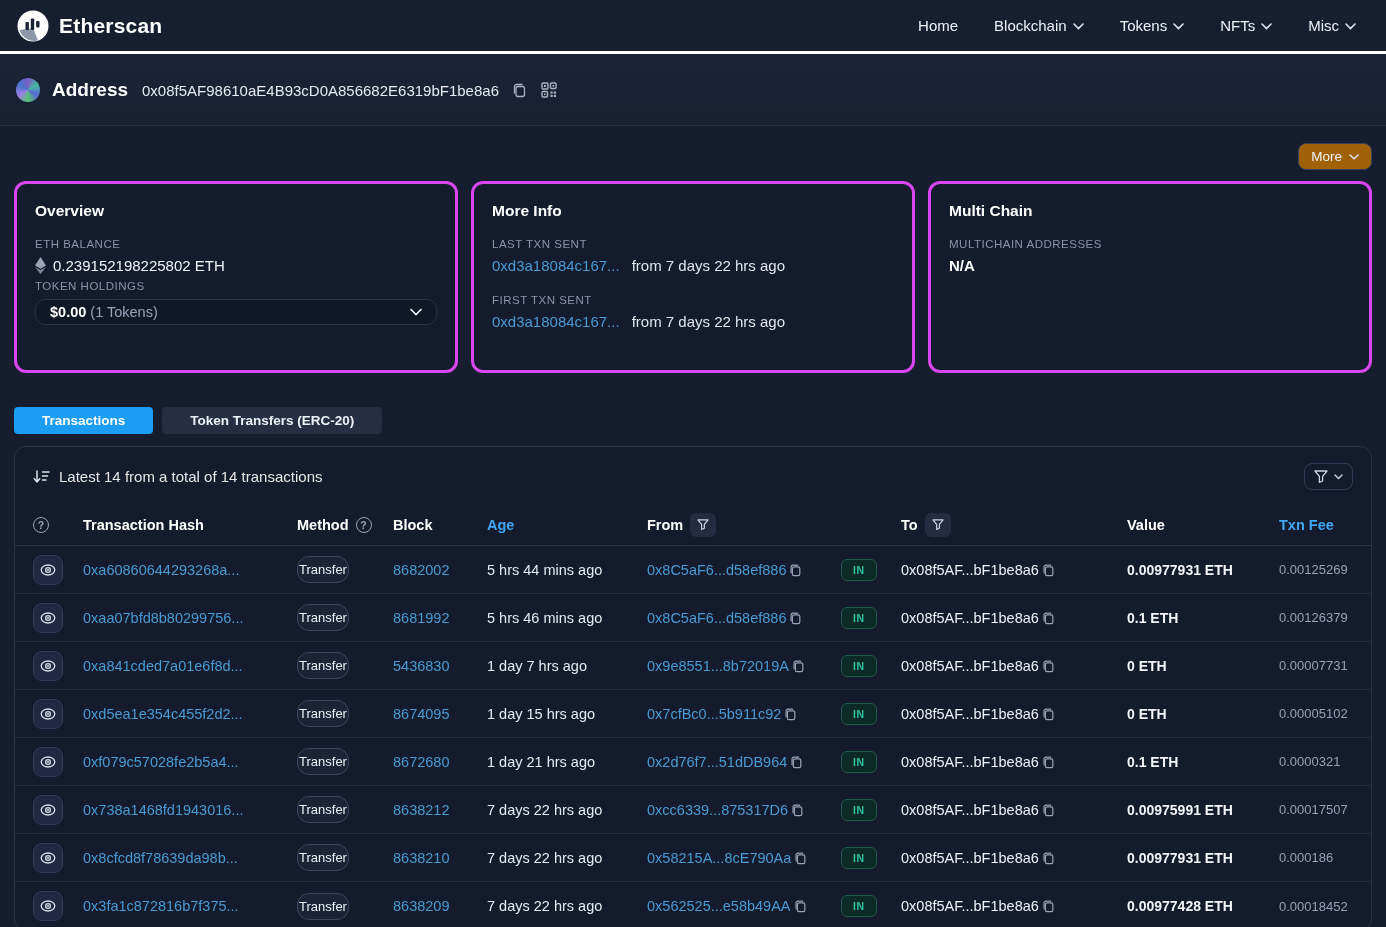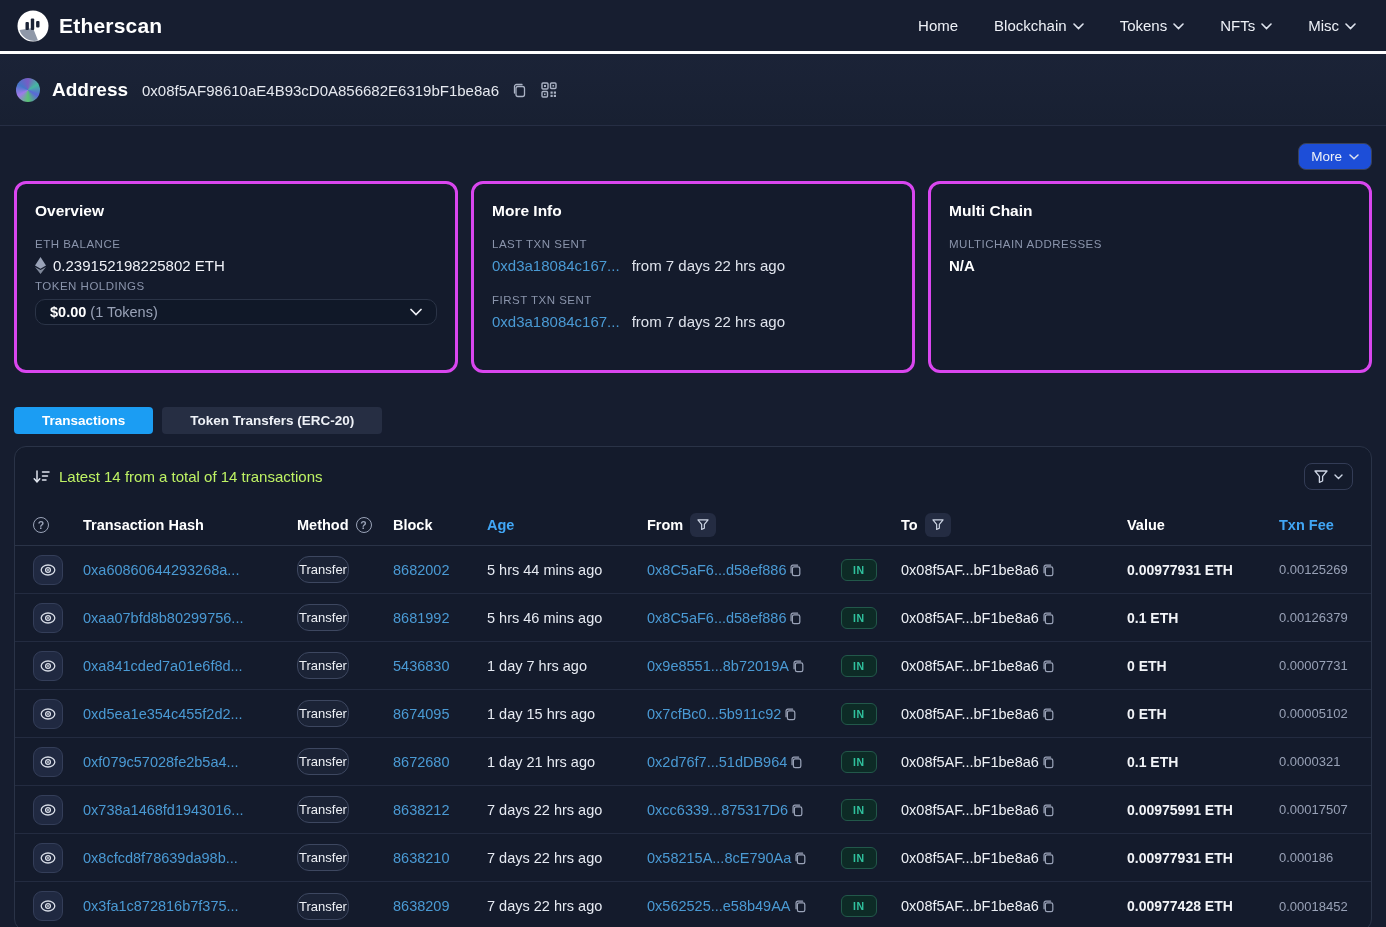--- a/index.html
+++ b/index.html
@@ -30,21 +30,21 @@
   }
   .addr-title { font-size:19px; font-weight:bold; color:#ffffff; margin-left:2px; }
   .addr-hex { font-size:15px; color:#e6e9f0; margin-left:4px; }
   .icon-btn { background:none; border:none; cursor:pointer; display:flex; align-items:center; padding:2px; }
 
   
   main { padding:0 14px; }
   .more-row { display:flex; justify-content:flex-end; padding:17px 0 11px 0; }
   .more-btn {
     display:flex; align-items:center; gap:7px;
-    background:#1d4ed8; border:1px solid #39425c; border-radius:8px;
+    background:#a16207; border:1px solid #39425c; border-radius:8px;
     color:#eef1f7; font-size:13.5px; font-family:inherit;
     padding:5px 12px; cursor:pointer;
   }
 
   .cards { display:grid; grid-template-columns:1fr 1fr 1fr; gap:13px; }
   .card {
     background:#141b2c; border:3px solid #d946ef; border-radius:12px;
     padding:18px 18px 20px 18px; min-height:186px;
   }
   .card-title { font-size:15.5px; font-weight:bold; color:#ffffff; margin-bottom:18px; }
@@ -75,21 +75,21 @@
 
   
   .table-card {
     background:#141b2c; border:1px solid #2a3347; border-radius:12px;
     overflow:hidden;
   }
   .summary-row {
     display:flex; align-items:center; justify-content:space-between;
     padding:16px 18px 14px 18px;
   }
-  .summary-left { display:flex; align-items:center; gap:9px; font-size:15px; color:#bef264; }
+  .summary-left { display:flex; align-items:center; gap:9px; font-size:15px; color:#e5e5e5; }
   .filter-btn {
     display:flex; align-items:center; gap:6px;
     background:transparent; border:1px solid #333c56; border-radius:8px;
     padding:6px 9px; cursor:pointer;
   }
 
   .trow {
     display:grid;
     grid-template-columns:50px 214px 96px 94px 160px 194px 60px 226px 152px 1fr;
     align-items:center;

